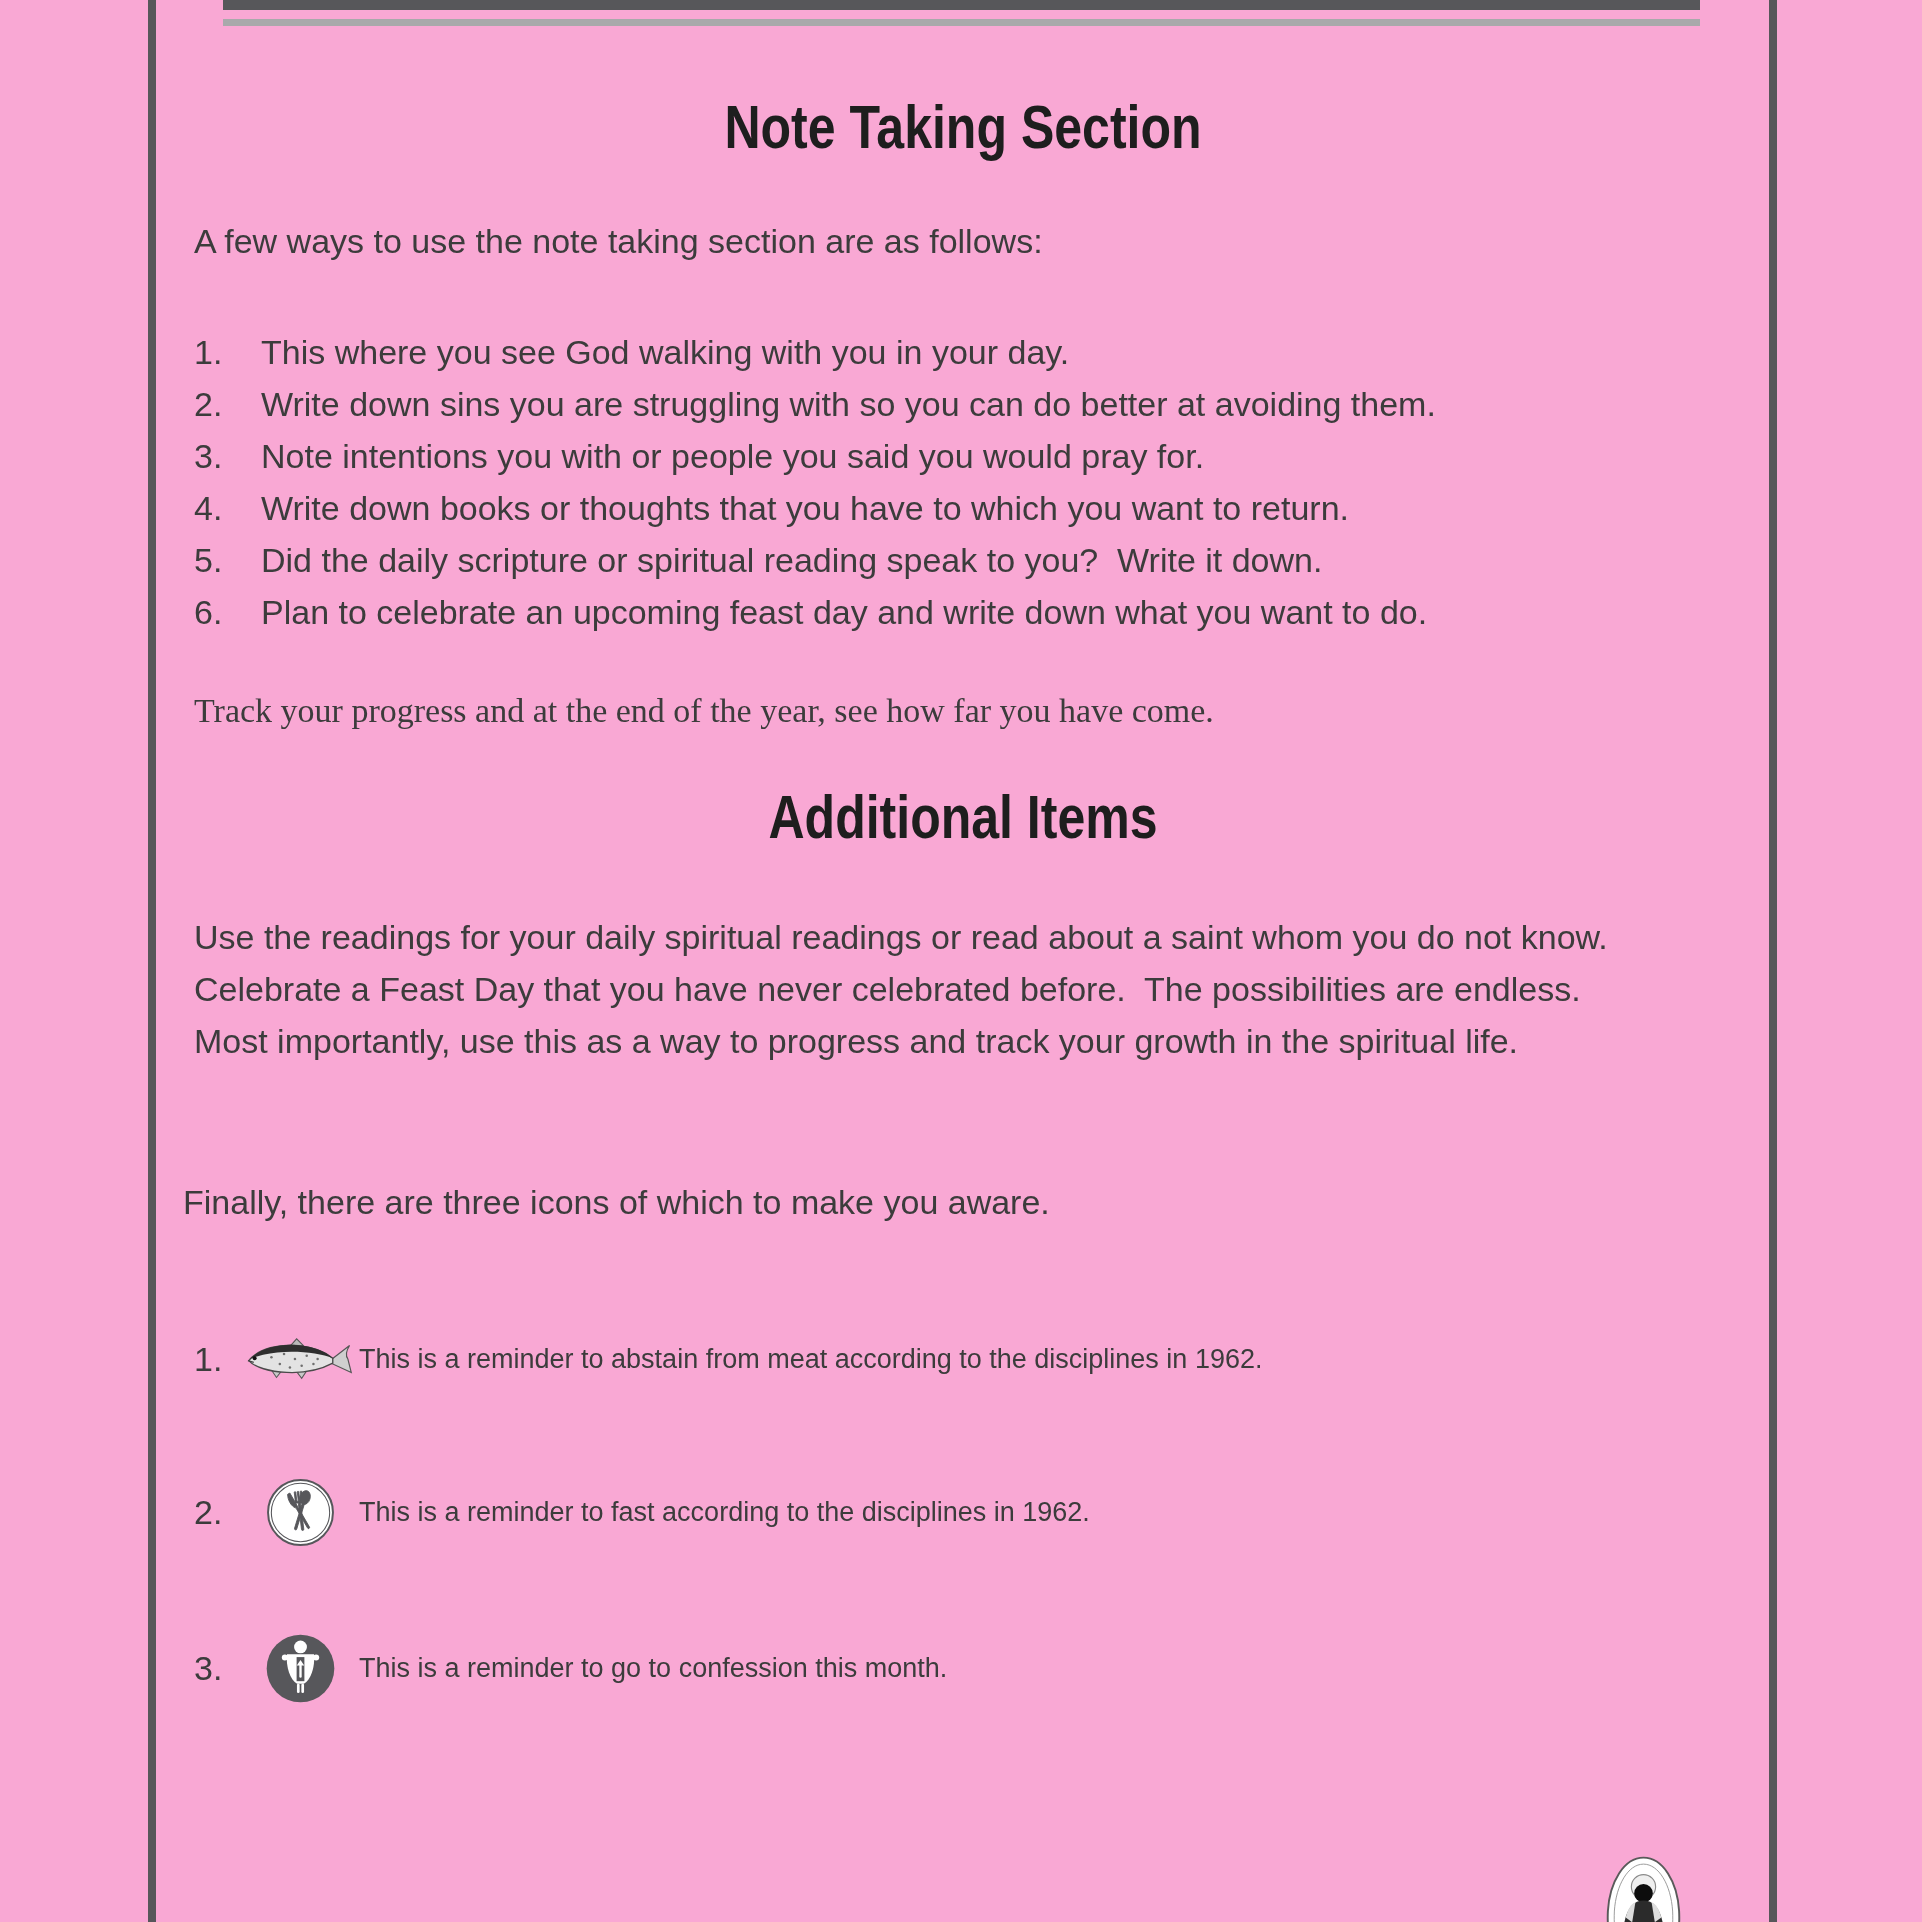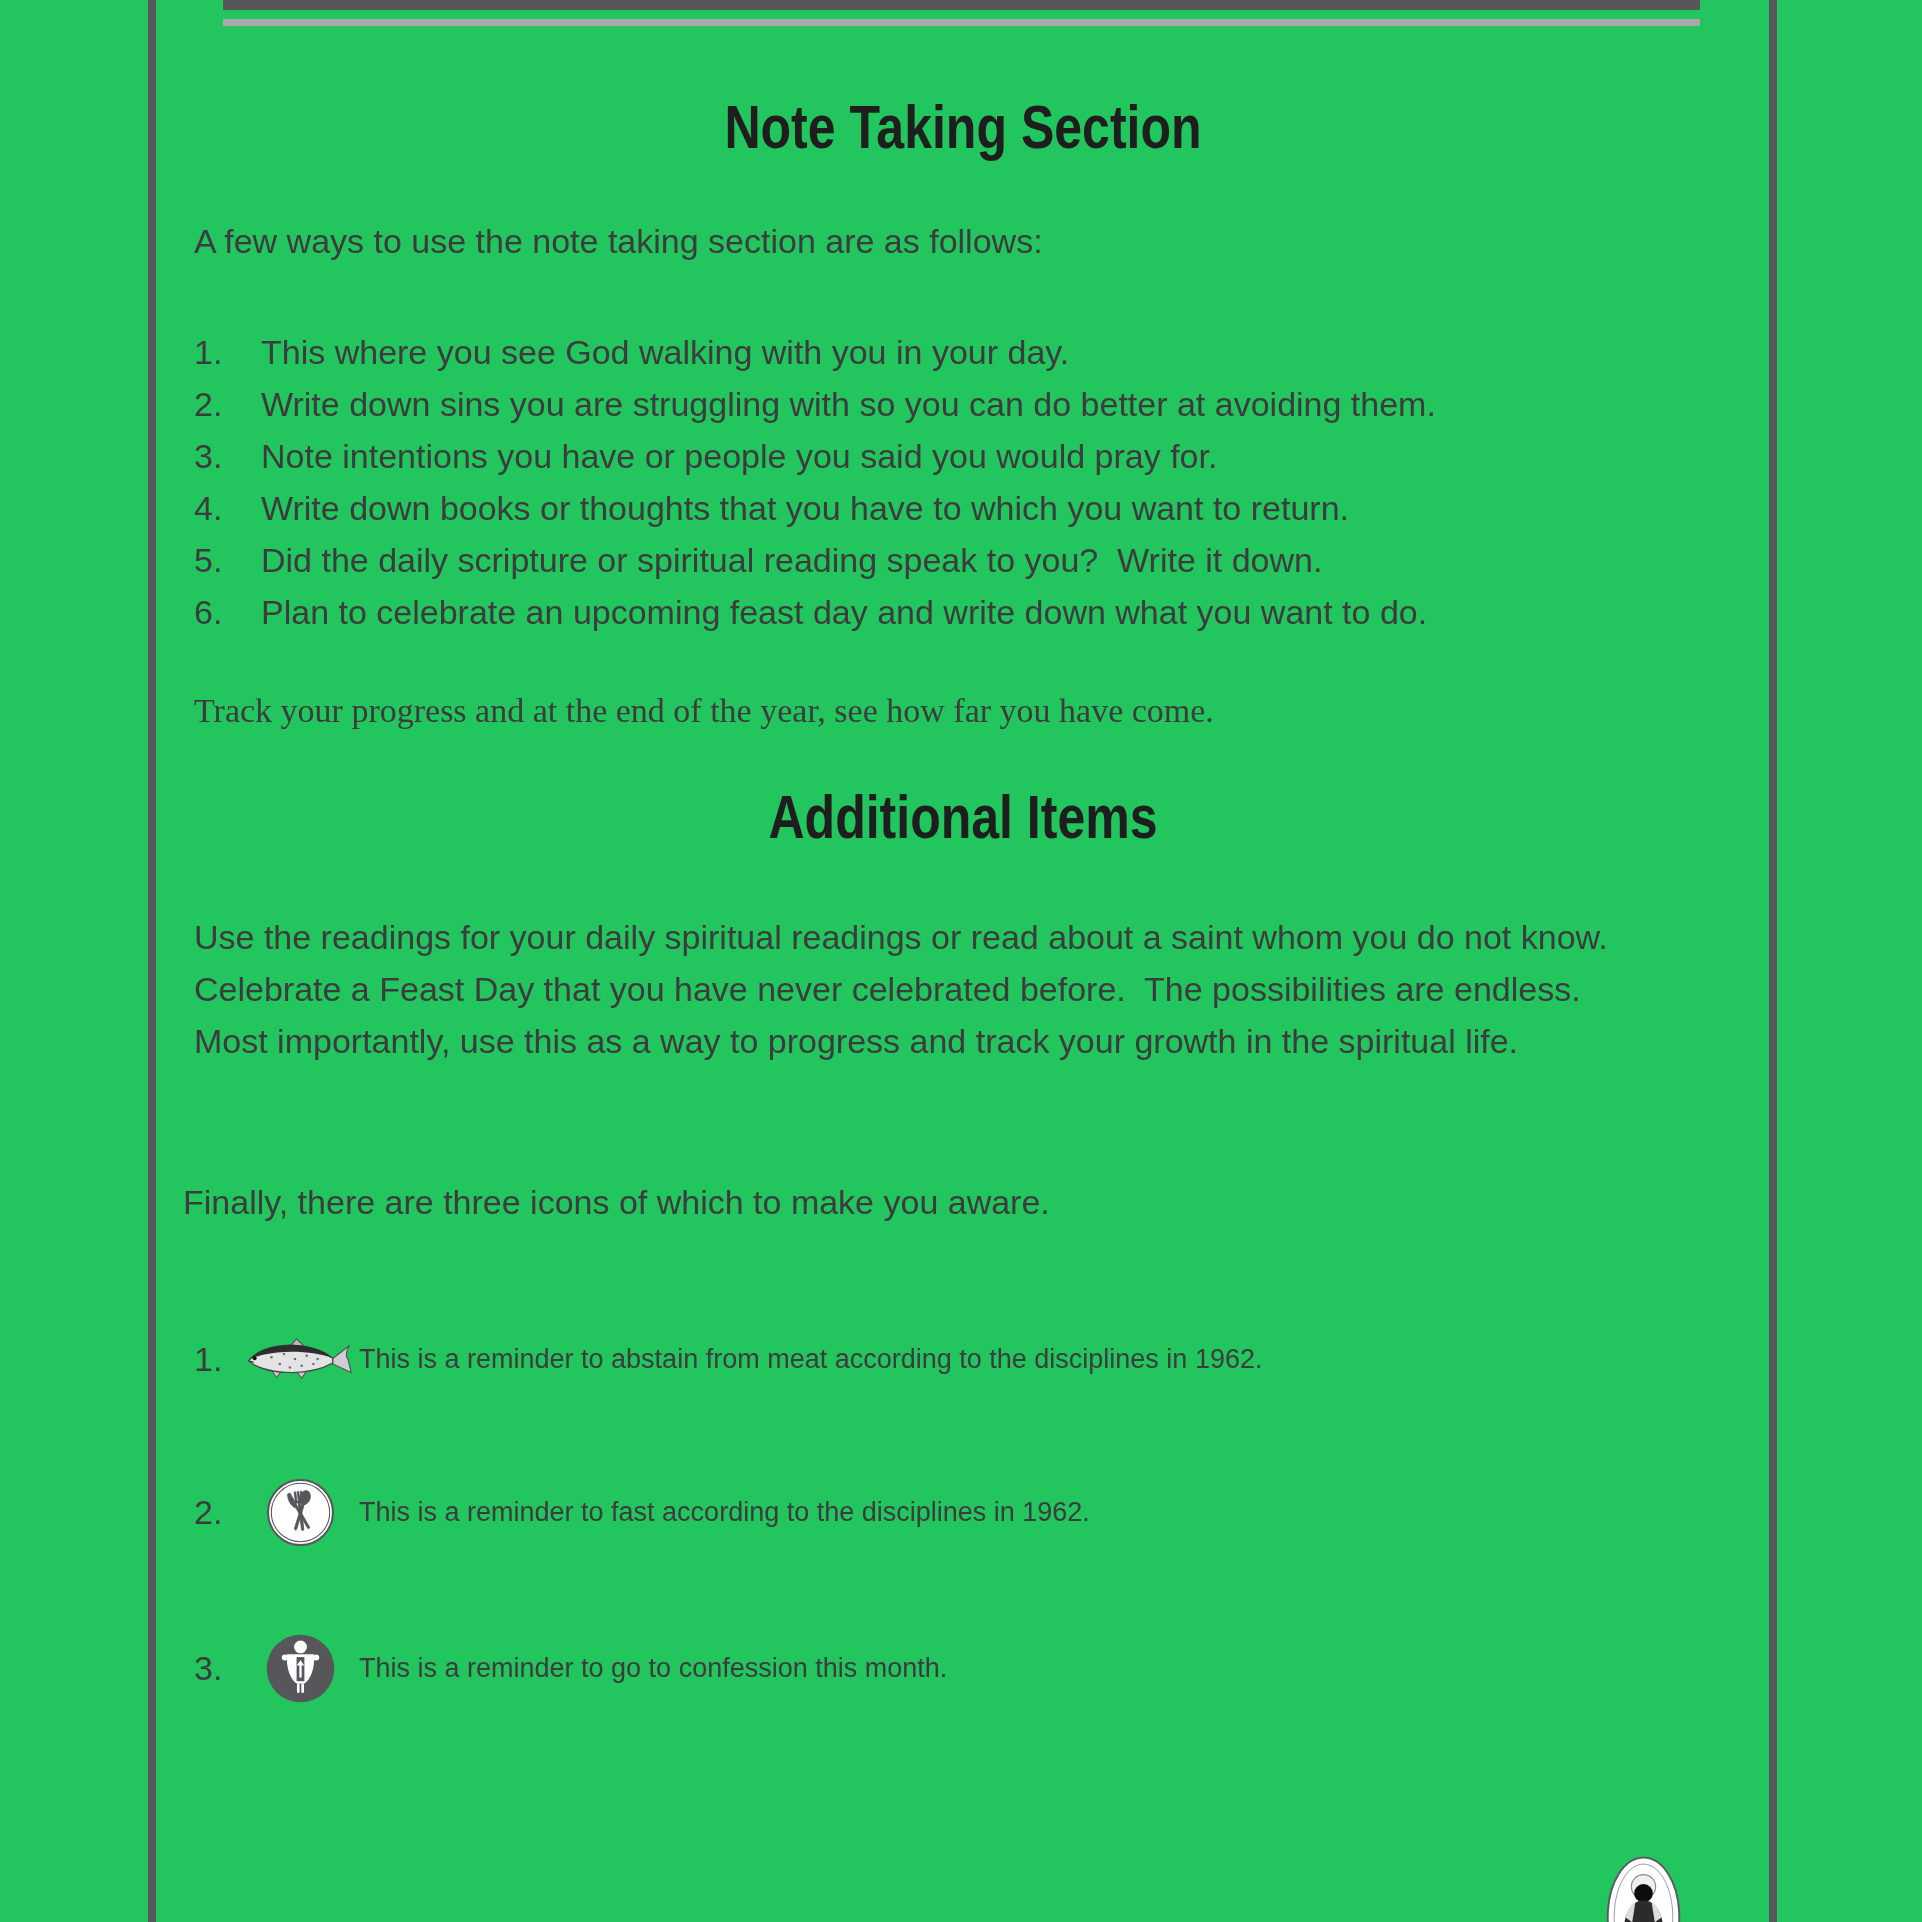--- a/index.html
+++ b/index.html
@@ -1,20 +1,20 @@
 <!DOCTYPE html>
 <html style="font-size:13.5px"><head>
 <meta charset="utf-8">
 <style>
   html, body { margin: 0; padding: 0; background: #ffffff; }
   .page {
     position: relative;
     width: 1923px;
     height: 1923px;
-    background: #22c55e;
+    background: #f9a8d4;
     overflow: hidden;
     font-family: "Liberation Sans", "DejaVu Sans", sans-serif;
     color: #3c3c3c;
   }
   .vline {
     position: absolute;
     top: 0;
     width: 8.4px;
     height: 1923px;
     background: #57575a;
@@ -125,21 +125,21 @@
     <div class="note-li">
       <span class="num">1.</span>
       <span class="txt">This where you see God walking with you in your day.</span>
     </div>
     <div class="note-li">
       <span class="num">2.</span>
       <span class="txt">Write down sins you are struggling with so you can do better at avoiding them.</span>
     </div>
     <div class="note-li">
       <span class="num">3.</span>
-      <span class="txt">Note intentions you have or people you said you would pray for.</span>
+      <span class="txt">Note intentions you with or people you said you would pray for.</span>
     </div>
     <div class="note-li">
       <span class="num">4.</span>
       <span class="txt">Write down books or thoughts that you have to which you want to return.</span>
     </div>
     <div class="note-li">
       <span class="num">5.</span>
       <span class="txt">Did the daily scripture or spiritual reading speak to you?  Write it down.</span>
     </div>
     <div class="note-li">

